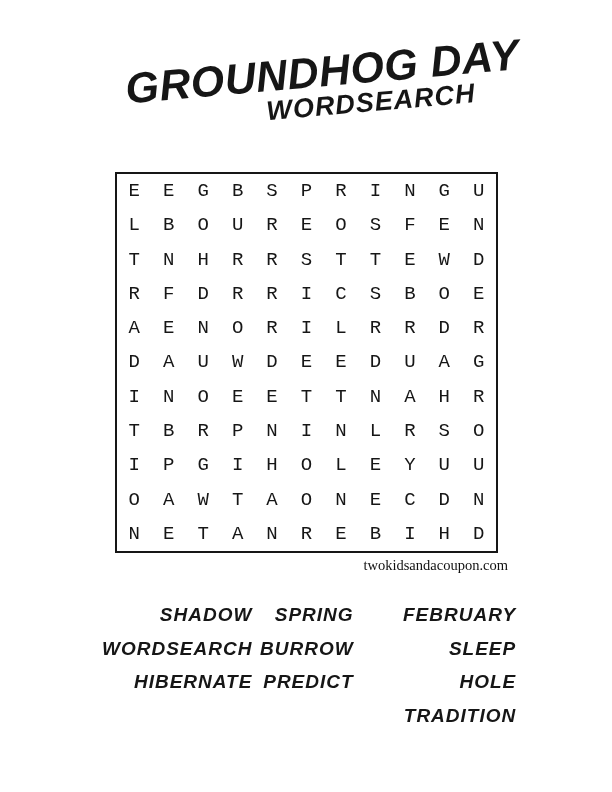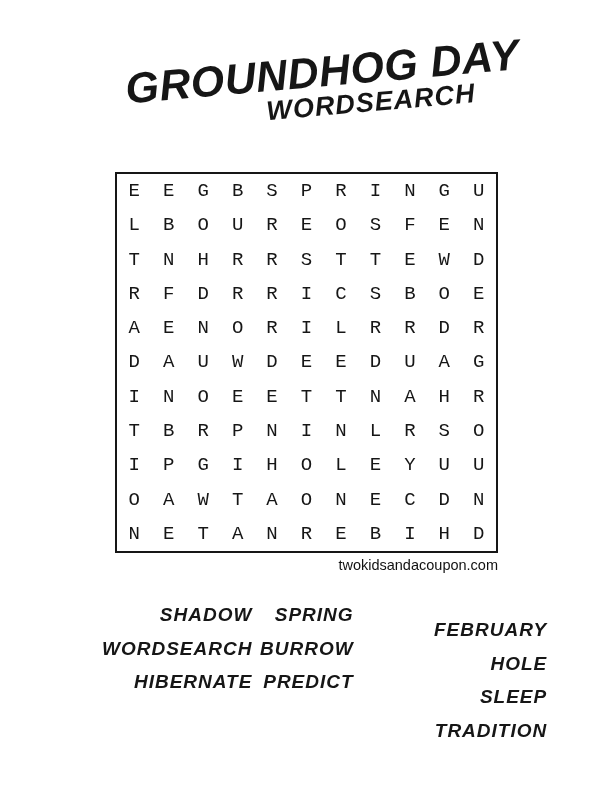--- a/index.html
+++ b/index.html
@@ -70,45 +70,45 @@
     font-family: "Liberation Mono", "DejaVu Sans Mono", monospace;
     font-size: 19px;
     font-weight: 400;
     color: #161616;
     user-select: none;
   }
 
   
   .attribution {
     position: absolute;
-    left: 115px;
+    left: 125px;
     top: 557px;
     width: 383px;
     text-align: right;
-    font-family: Liberation Sans, sans-serif;
+    font-family: Liberation Serif, serif;
     font-size: 14.5px;
     color: #111111;
   }
 
   
   .word-list {
     position: absolute;
     left: 0;
     top: 598px;
     width: 612px;
     height: 140px;
     text-align: right;
   }
   .word-col {
     position: absolute;
     top: 0;
   }
   .word-col-0 { left: 102px; }
   .word-col-1 { left: 260px; }
-  .word-col-2 { left: 434px; margin-top: 15px; }
+  .word-col-2 { left: 403px; }
   .word {
     font-family: "Liberation Sans", sans-serif;
     font-style: italic;
     font-weight: 700;
     font-size: 19px;
     line-height: 33.5px;
     letter-spacing: 1px;
     color: #161616;
     white-space: nowrap;
   }
@@ -255,19 +255,19 @@
         <div class="word">WORDSEARCH</div>
         <div class="word">HIBERNATE</div>
       </div>
       <div class="word-col word-col-1">
         <div class="word">SPRING</div>
         <div class="word">BURROW</div>
         <div class="word">PREDICT</div>
       </div>
       <div class="word-col word-col-2">
         <div class="word">FEBRUARY</div>
+        <div class="word">SLEEP</div>
         <div class="word">HOLE</div>
-        <div class="word">SLEEP</div>
         <div class="word">TRADITION</div>
       </div>
     </div>
 
 </div>
 
 </body></html>

